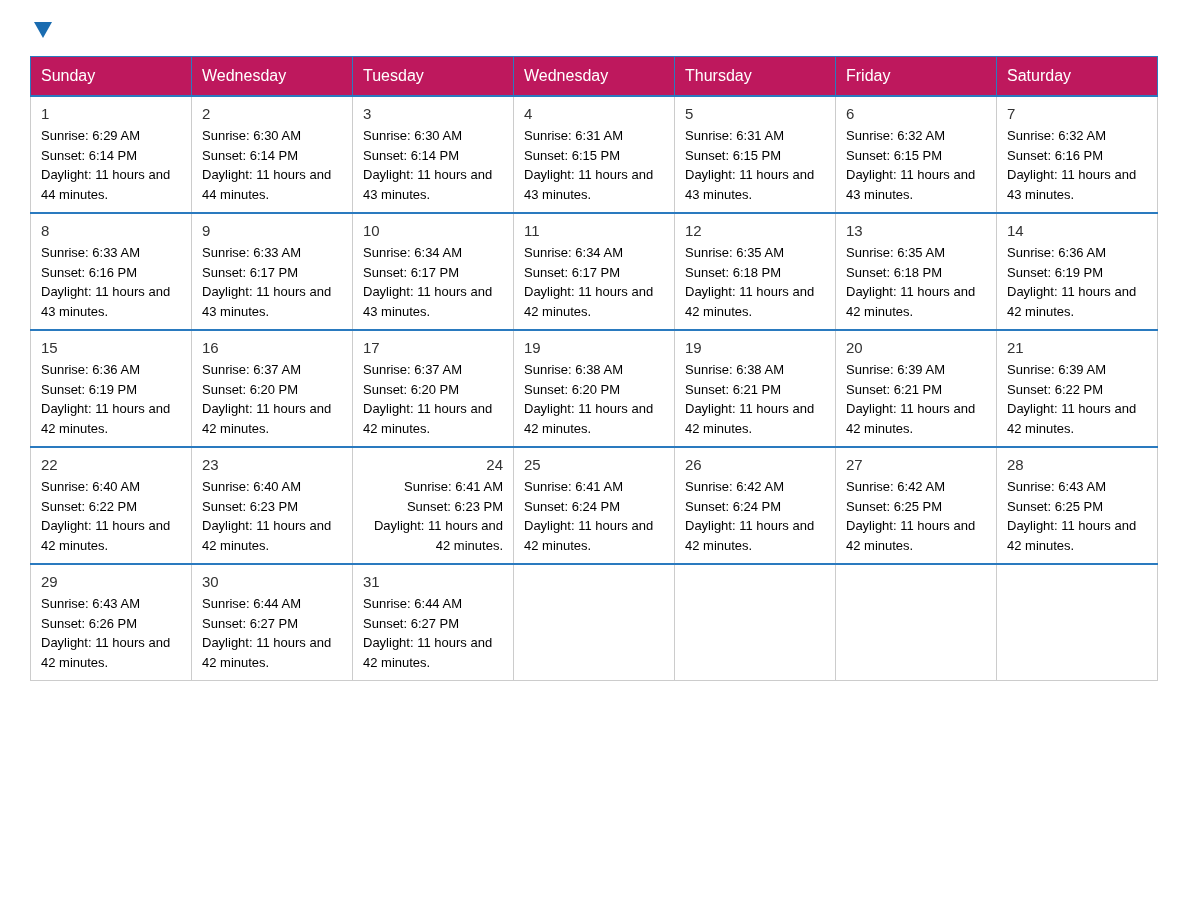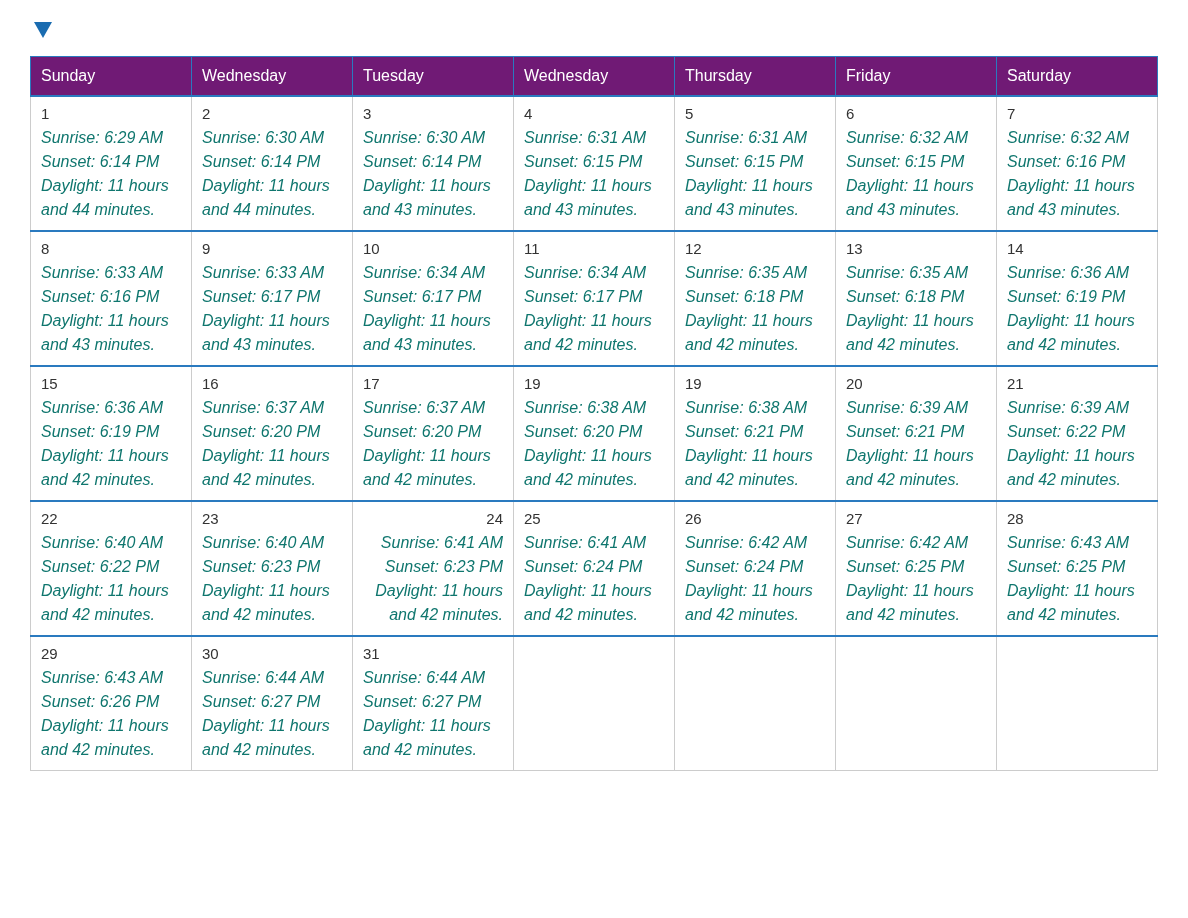--- a/index.html
+++ b/index.html
@@ -44,21 +44,21 @@
       font-size: 22px;
       color: #555;
       margin-top: 4px;
     }
     .calendar-table {
       width: 100%;
       border-collapse: collapse;
       table-layout: fixed;
     }
     .calendar-table th {
-      background-color: #701a75;
+      background-color: #be185d;
       color: #fff;
       font-size: 16px;
       font-weight: normal;
       padding: 10px 10px;
       text-align: left;
       border: 1px solid #2a7abf;
     }
     .calendar-table td {
       vertical-align: top;
       padding: 8px 10px;
@@ -71,24 +71,23 @@
     .calendar-table tr:nth-child(odd) td {
       border-top: 2px solid #2a7abf;
     }
     .day-number {
       font-size: 15px;
       font-weight: normal;
       display: block;
       margin-bottom: 4px;
     }
     .day-info {
-      font-size: 16px;
+      font-size: 13px;
       line-height: 1.5;
-      color: #0f766e;
-      font-style: italic;
+      color: #000000;
     }
     .empty-cell {
       background: #fff;
     }
   </style>
 </head>
 <body>
 
 <div class="header">
   <div class="logo">

